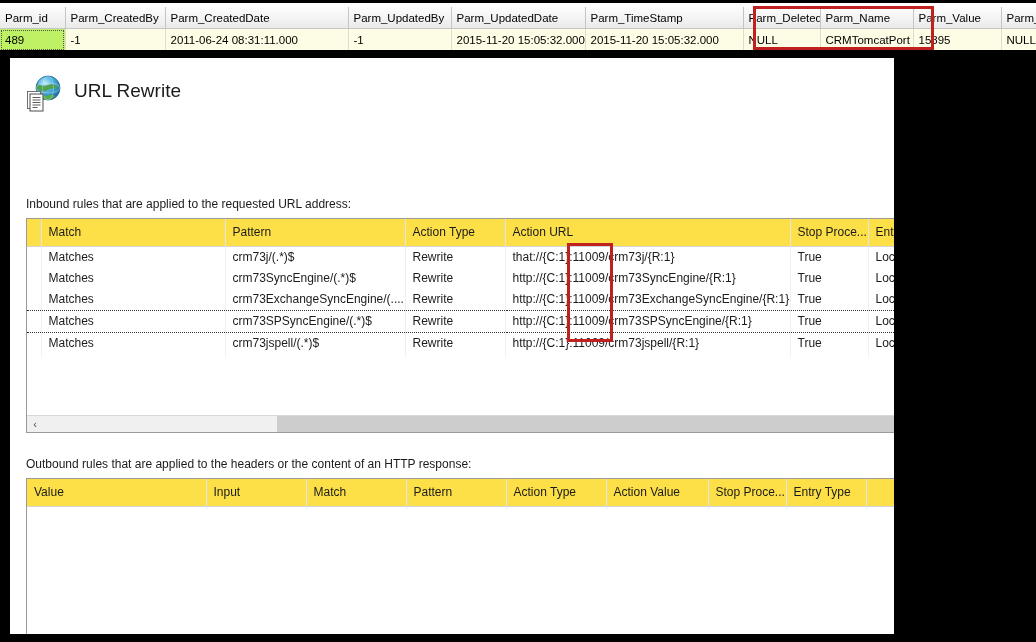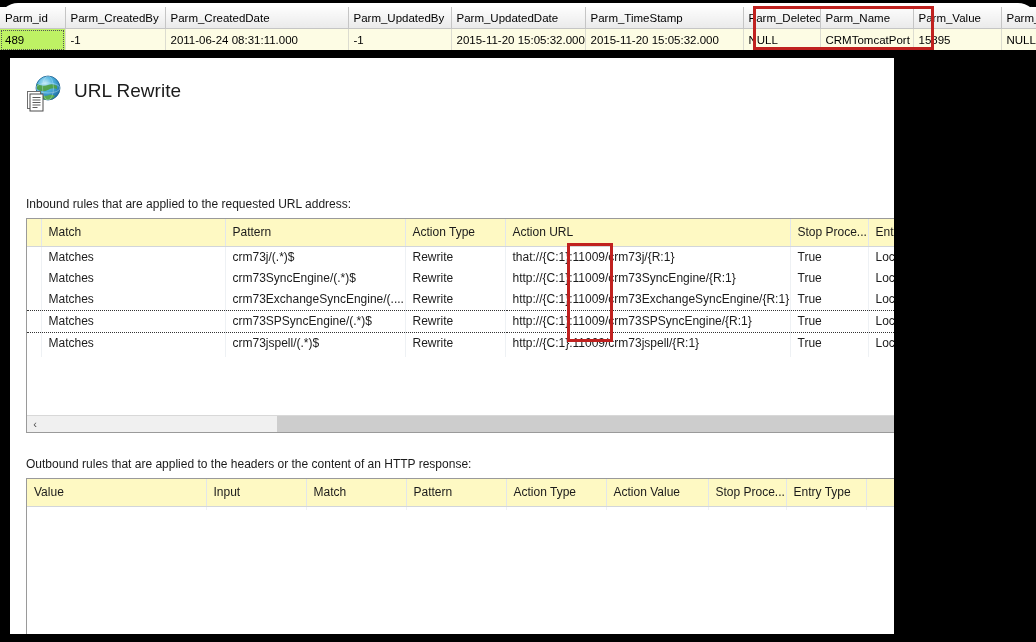--- a/index.html
+++ b/index.html
@@ -18,21 +18,20 @@
 
   
   #sql-grid {
     position: absolute;
     left: 0; top: 0;
     width: 1036px;
     height: 50px;
     background: #ffffff;
     box-sizing: border-box;
     border-top: 3px solid #000;
-    border-radius: 18px;
   }
   #sql-grid .sql-table {
     position: absolute;
     left: 0; top: 4px;
     width: 1036px;
     border-collapse: collapse;
     table-layout: fixed;
   }
   #sql-grid th {
     background: #f0f0f0;
@@ -131,21 +130,21 @@
   }
   #inbound-grid { left: 16px; top: 160px; width: 923px; height: 215px; }
   #outbound-grid { left: 16px; top: 420px; width: 923px; height: 194px; }
 
   .lv-table {
     width: 100%;
     border-collapse: collapse;
     table-layout: fixed;
   }
   .lv-table th {
-    background: #fef9c3;
+    background: #fde047;
     border-right: 1px solid #e2e6ea;
     border-bottom: 1px solid #d2d6da;
     font-weight: normal;
     font-size: 12px;
     color: #1b1b1b;
     text-align: left;
     padding: 4px 0 5px 7px;
     height: 18px;
     white-space: nowrap;
     overflow: hidden;

